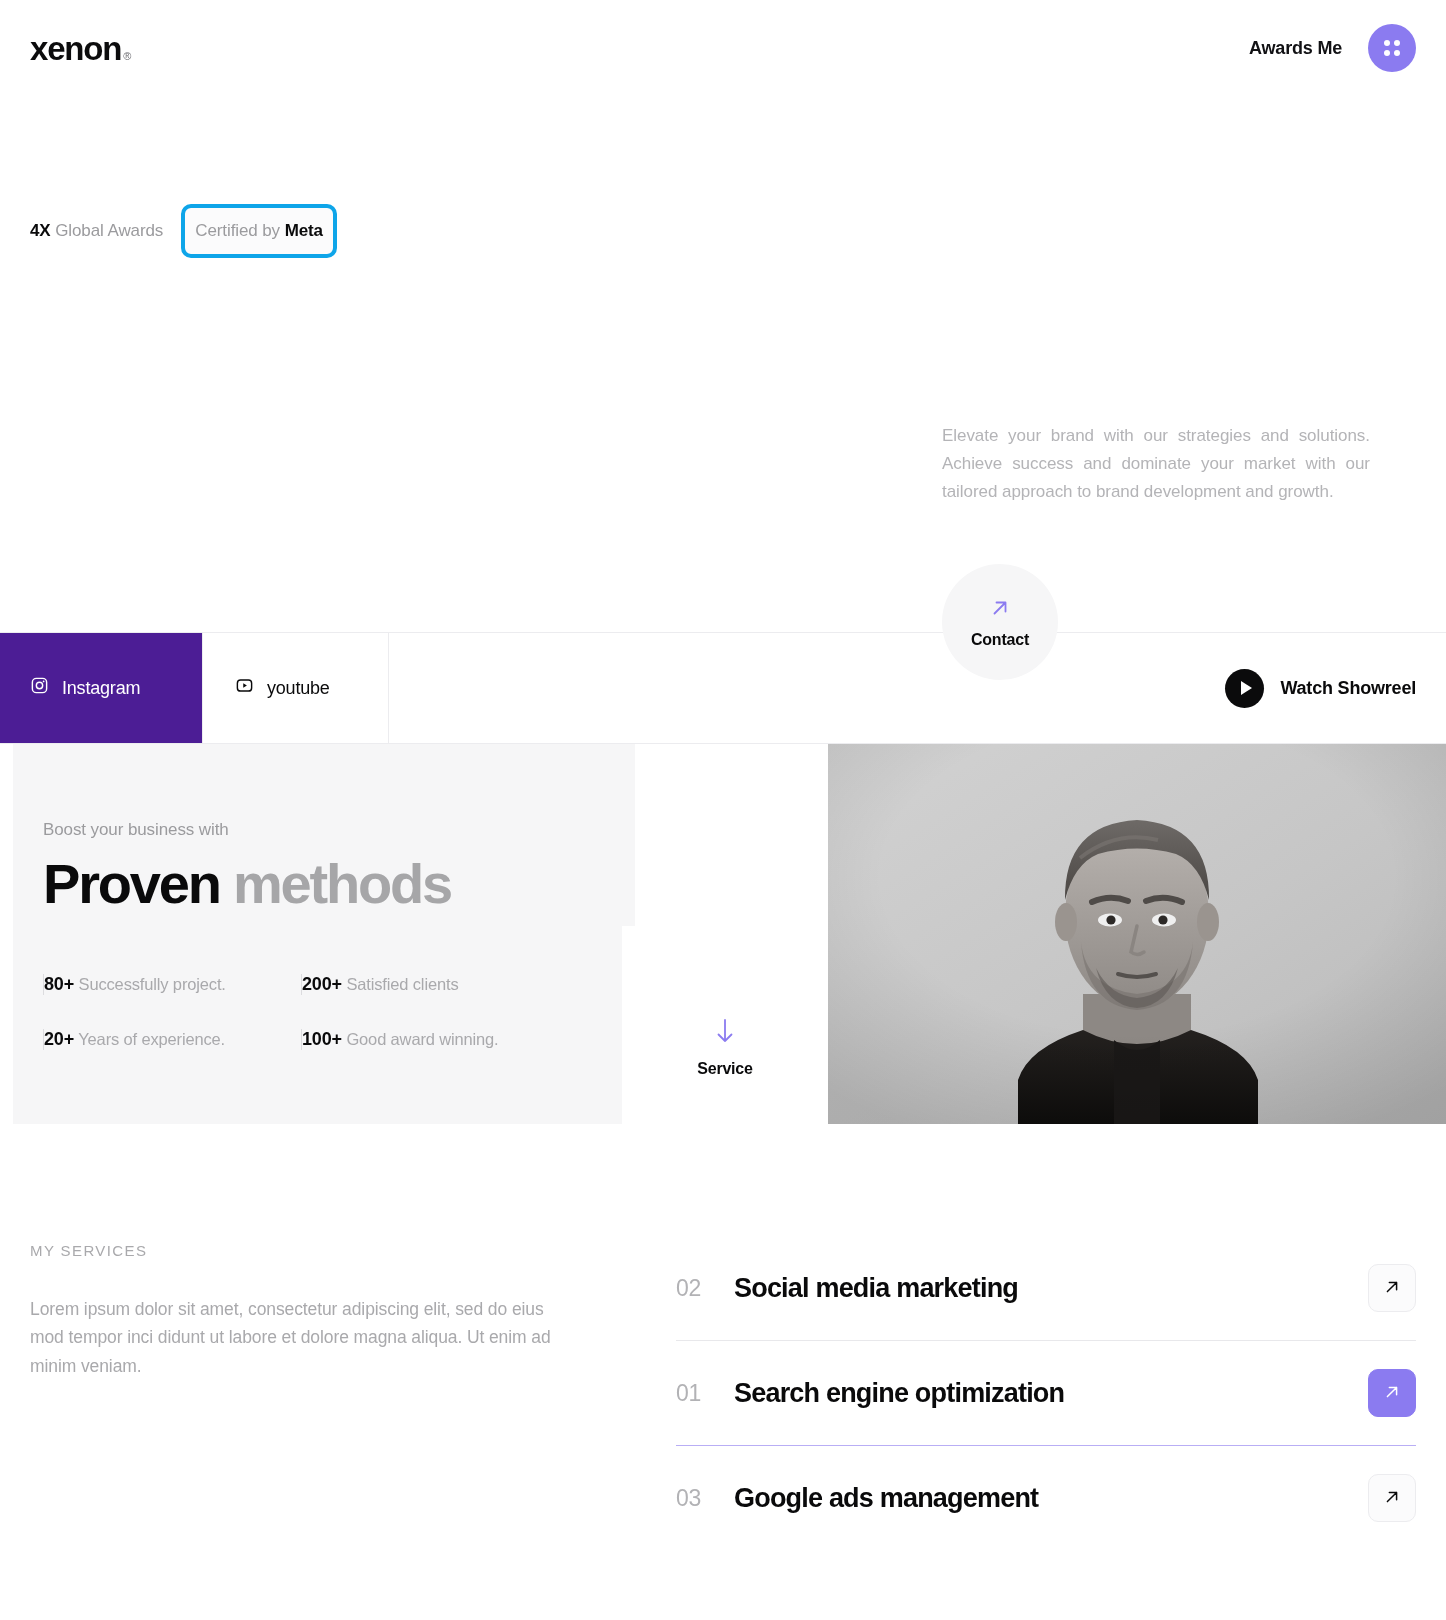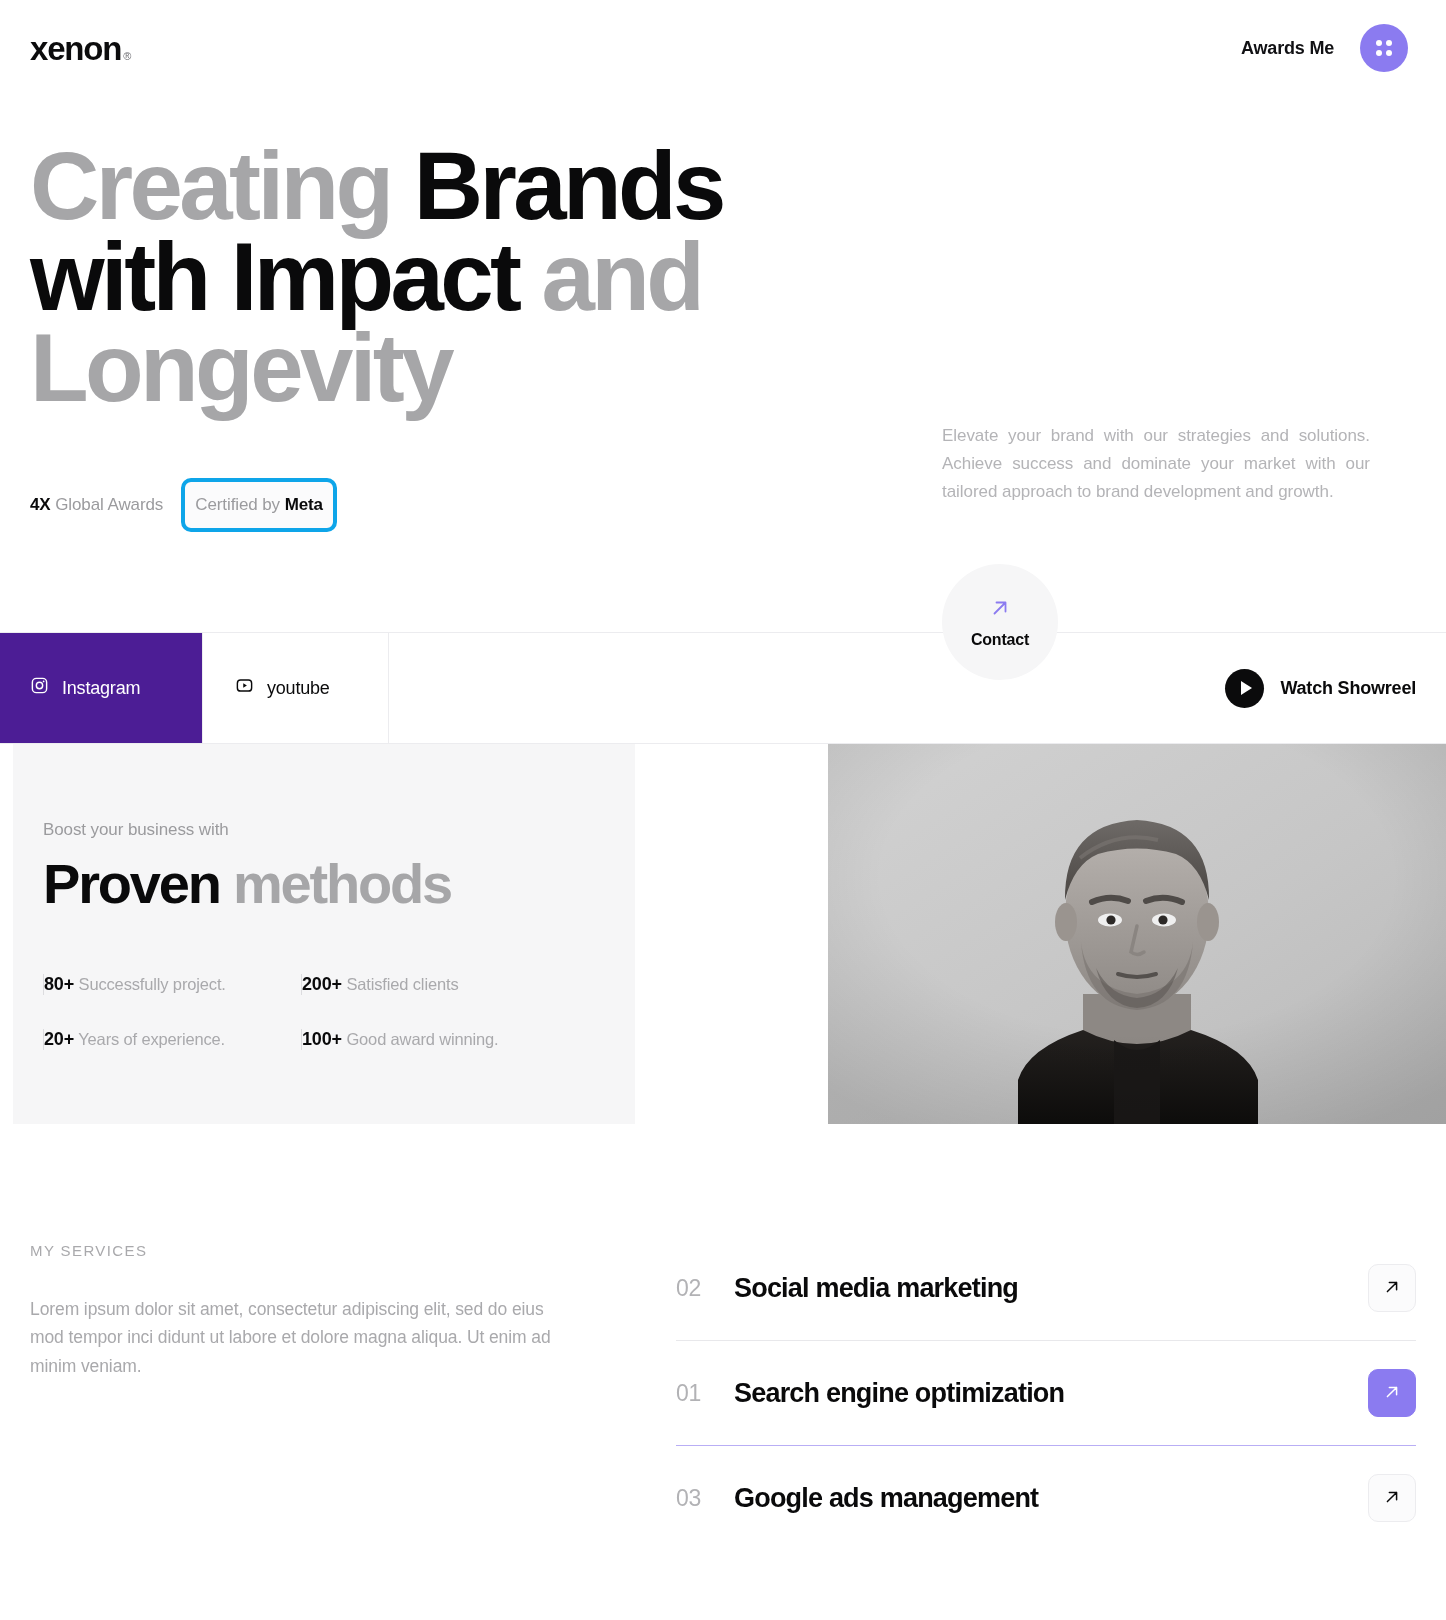--- a/index.html
+++ b/index.html
@@ -10,21 +10,21 @@
     -webkit-font-smoothing: antialiased;
   }
   body { width: 1446px; height: 1620px; overflow: hidden; position: relative; }
 
   
   .header {
     height: 96px;
     display: flex;
     align-items: center;
     justify-content: space-between;
-    padding: 0 38px 0 30px;
+    padding: 0 30px 0 30px;
   }
   .logo-wrap { display: flex; align-items: flex-end; gap: 2px; }
   .logo-text {
     font-size: 33px;
     font-weight: 700;
     letter-spacing: -1.2px;
     color: #0c0c0d;
     line-height: 1;
   }
   .logo-reg {
@@ -246,27 +246,20 @@
         <i></i>
           <i></i>
           <i></i>
           <i></i>
       </span>
     </button>
   </div>
 </div>
 
 <div class="hero">
-  <h1 class="hero-title">
-    <span class="t-gray">Creating</span>
-    <span class="t-black">Brands</span><br>
-    <span class="t-black">with Impact</span>
-    <span class="t-gray">and</span><br>
-    <span class="t-gray">Longevity</span>
-  </h1>
 
   <div class="awards-row">
     <div class="awards-text">
       <b>4X</b>
       <span>Global Awards</span>
     </div>
     <div class="meta-pill">
       <span>Certified by</span>
       <b>Meta</b>
     </div>
@@ -395,20 +388,28 @@
       <path d="M309 182 L303 208 Q309 213 316 208" stroke="#8a8581" stroke-width="3.5" fill="none" stroke-linecap="round"></path>
 
       <path d="M253 198 Q258 262 309 266 Q360 262 365 198 Q360 244 309 250 Q258 244 253 198 Z" fill="#746f6b" opacity="0.55"></path>
       <path d="M268 224 Q282 252 309 254 Q336 252 350 224 Q340 262 309 264 Q278 262 268 224 Z" fill="#5d5955" opacity="0.6"></path>
 
       <path d="M290 230 Q309 236 328 230" stroke="#54504d" stroke-width="4" fill="none" stroke-linecap="round"></path>
       <rect width="618" height="380" fill="url(#vign)"></rect>
     </svg>
   </div>
 
+  <div class="service-card">
+    <span>
+      <svg width="24" height="30" viewBox="0 0 24 30" fill="none">
+        <path d="M12 4V25M12 25L5.5 18.5M12 25L18.5 18.5" stroke="#8b7bf0" stroke-width="1.8" stroke-linecap="round" stroke-linejoin="round"></path>
+      </svg>
+    </span>
+    <span class="service-card-label">Service</span>
+  </div>
 </div>
 
 <div class="services">
   <div class="svc-left">
     <div class="svc-eyebrow">MY SERVICES</div>
     <p class="svc-para">Lorem ipsum dolor sit amet, consectetur adipiscing elit, sed do eius mod tempor inci didunt ut labore et dolore magna aliqua. Ut enim ad minim veniam.</p>
   </div>
 
   <div class="svc-list">
     <div class="svc-row">

